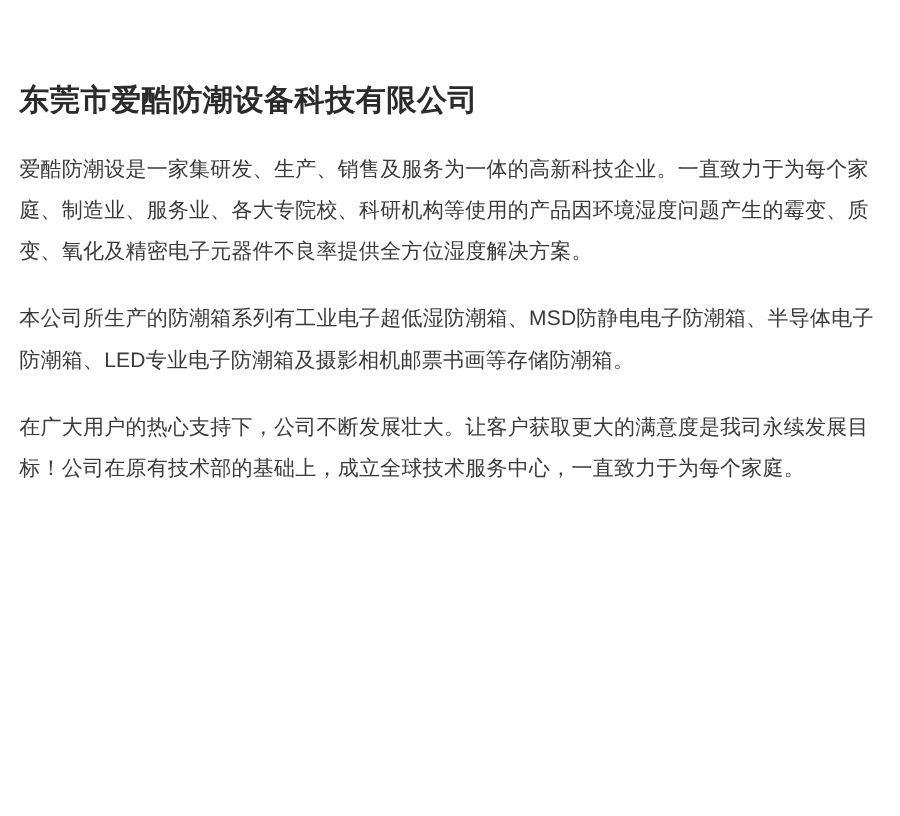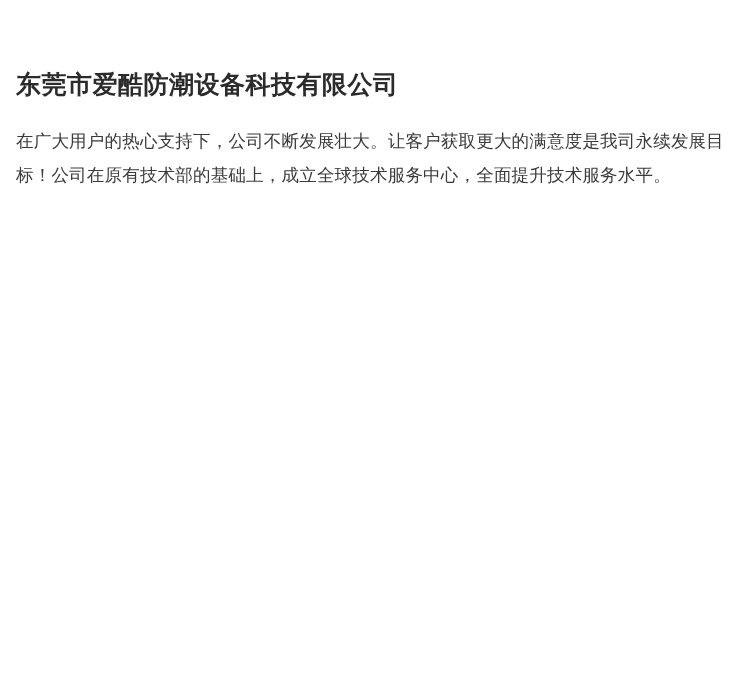--- a/index.html
+++ b/index.html
@@ -41,17 +41,19 @@
   .body-paragraph:last-child {
     margin-bottom: 0;
   }
 </style>
 </head>
 <body>
 
 <div class="page">
   <h1 class="company-title">东莞市爱酷防潮设备科技有限公司</h1>
 
+  <p class="body-paragraph">爱酷防潮设是一家集研发、生产、销售及服务为一体的高新科技企业。一直致力于为每个家庭、制造业、服务业、各大专院校、科研机构等使用的产品因环境湿度问题产生的霉变、质变、氧化及精密电子元器件不良率提供全方位湿度解决方案。</p>
+
+  <p class="body-paragraph">本公司所生产的防潮箱系列有工业电子超低湿防潮箱、MSD防静电电子防潮箱、半导体电子防潮箱、LED专业电子防潮箱及摄影相机邮票书画等存储防潮箱。</p>
 
 
-
-  <p class="body-paragraph">在广大用户的热心支持下，公司不断发展壮大。让客户获取更大的满意度是我司永续发展目标！公司在原有技术部的基础上，成立全球技术服务中心，全面提升技术服务水平。</p>
+  <p class="body-paragraph">在广大用户的热心支持下，公司不断发展壮大。让客户获取更大的满意度是我司永续发展目标！公司在原有技术部的基础上，成立全球技术服务中心，一直致力于为每个家庭。</p>
 </div>
 
 </body></html>

